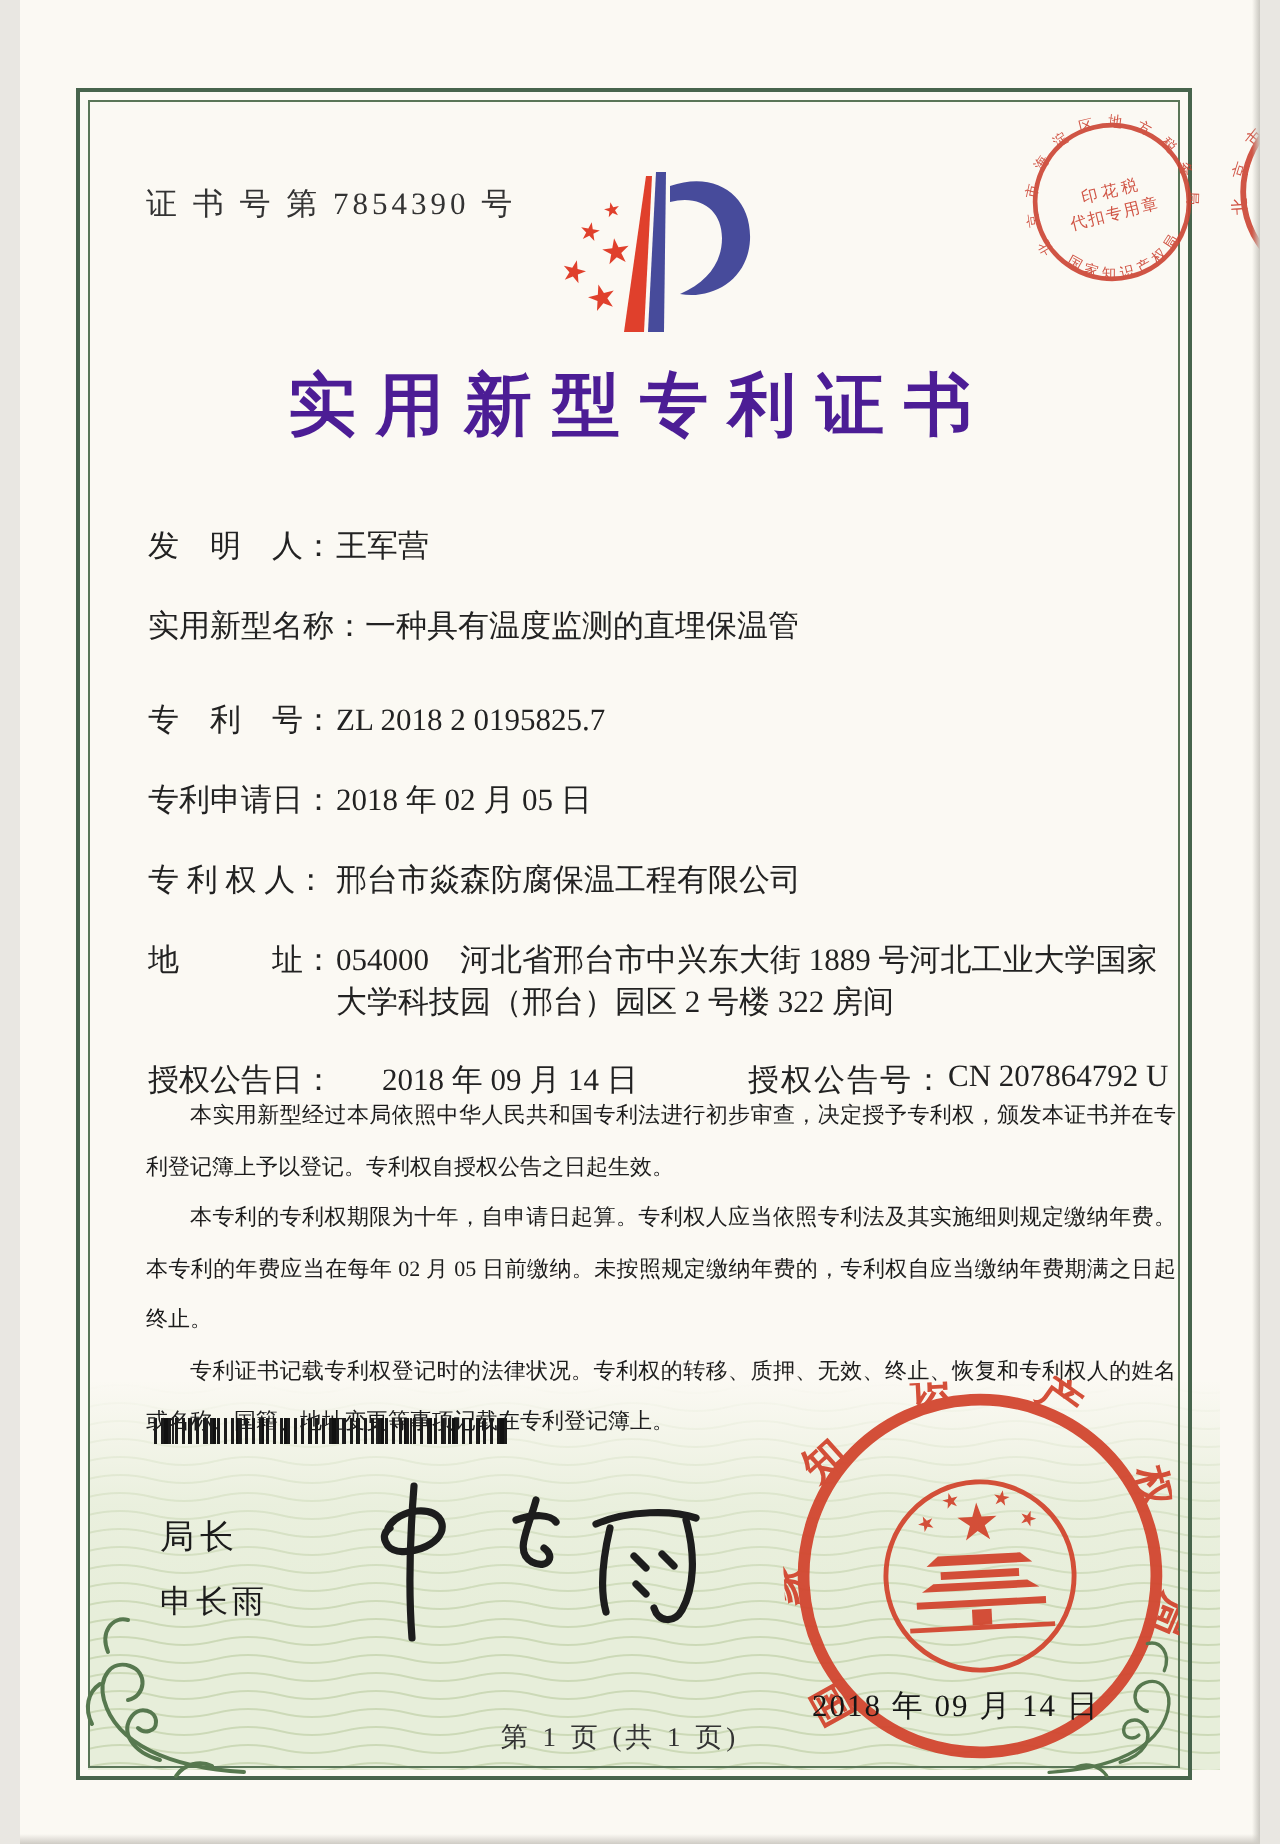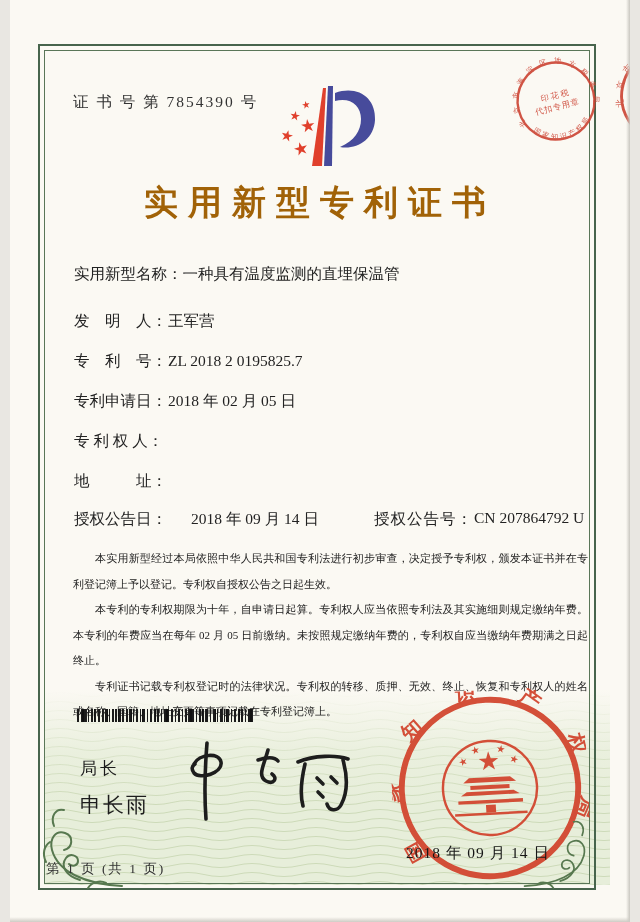--- a/index.html
+++ b/index.html
@@ -16,48 +16,48 @@
     border:1px solid #5a7658;pointer-events:none;}
   
   .edge-right{position:absolute;right:0;top:0;width:4px;height:100%;
     background:linear-gradient(90deg,rgba(0,0,0,0),#c9c7c0);}
   .edge-bottom{position:absolute;left:0;bottom:0;width:100%;height:5px;
     background:linear-gradient(180deg,rgba(0,0,0,0),#cfccc5);}
   .band{position:absolute;left:34px;top:690px;}
   .cert-no{position:absolute;left:63px;top:92px;font-size:15.5px;letter-spacing:2px;color:#333;}
   .logo{position:absolute;left:270px;top:84px;}
   .title{position:absolute;left:0;top:180px;width:100%;text-align:center;
-    font-size:34px;font-weight:600;letter-spacing:10px;color:#a16207;}
+    font-size:34px;font-weight:600;letter-spacing:10px;color:#4c1d95;}
   .fields{position:absolute;left:64px;top:263px;width:515px;font-size:15.5px;color:#222;}
   .frow{display:flex;line-height:21px;margin-bottom:19px;}
   .frow.first{margin-bottom:26px;}
   .frow.addr{margin-bottom:18px;}
   .flabel{flex:0 0 94px;white-space:nowrap;}
   .fvalue{flex:1;}
   .grant-row{display:flex;}
   .grant-left{flex:0 0 300px;display:flex;gap:23px;}
   .grant-right{flex:1;display:flex;}
   .grant-right .flabel{flex:0 0 100px;letter-spacing:1px;}
   .paras{position:absolute;left:63px;top:546px;width:515px;font-size:11px;
     line-height:25.5px;color:#1c1c1c;text-align:justify;}
   .paras p{margin:0;text-indent:2em;}
   .barcode{position:absolute;left:67px;top:709px;width:177px;height:13px;
     background:
       repeating-linear-gradient(90deg,#1b1b1b 0 1.5px,transparent 1.5px 3.5px),
       repeating-linear-gradient(90deg,transparent 0 5px,#111 5px 7px,transparent 7px 12px),
       repeating-linear-gradient(90deg,transparent 0 9px,#222 9px 10px,transparent 10px 17px);}
   .director-label{position:absolute;left:70px;top:757px;font-size:17px;letter-spacing:3px;color:#1c1c1c;}
-  .director-name{position:absolute;left:70px;top:791px;font-size:21px;letter-spacing:2px;color:#1c1c1c;}
+  .director-name{position:absolute;left:70px;top:791px;font-size:16px;letter-spacing:2px;color:#1c1c1c;}
   .signature{position:absolute;left:168px;top:733px;}
   .big-seal{position:absolute;left:382px;top:690px;transform:rotate(-3deg);opacity:.94;}
   .seal-date{position:absolute;left:396px;top:843px;font-size:15.5px;letter-spacing:1px;color:#161616;}
   .stamp{position:absolute;opacity:.9;}
   .stamp.main{left:498px;top:53px;transform:rotate(-14deg);}
   .stamp.partial{left:600px;top:38px;transform:rotate(12deg);}
-  .page-num{position:absolute;left:36px;top:860px;width:528px;text-align:left;
+  .page-num{position:absolute;left:36px;top:860px;width:528px;text-align:center;
     font-size:13.5px;letter-spacing:2px;color:#333;}
   .orn{position:absolute;}
   .orn.left{left:30px;bottom:28px;}
   .orn.right{right:36px;bottom:28px;transform:scaleX(-1);}
   svg text{font-family:"Liberation Serif","DejaVu Serif",serif;}
 </style>
 </head>
 <body>
 
 <div class="page">
@@ -104,41 +104,43 @@
       <use href="#star" transform="translate(15,32) scale(5) rotate(10)"></use>
       <use href="#star" transform="translate(28,42) scale(7) rotate(-8)"></use>
       <use href="#star" transform="translate(7,52) scale(6) rotate(14)"></use>
       <use href="#star" transform="translate(21,65) scale(7) rotate(-15)"></use>
     </g>
   </svg>
 
   <div class="title">实用新型专利证书</div>
 
   <div class="fields">
+    <div class="frow">
+      <span class="flabel">发　明　人：</span>
+      <span class="fvalue">王军营</span>
+    </div>
     <div class="frow first">
       <span class="flabel">实用新型名称：</span>
       <span class="fvalue">一种具有温度监测的直埋保温管</span>
     </div>
     <div class="frow">
-      <span class="flabel">发　明　人：</span>
-      <span class="fvalue">王军营</span>
-    </div>
-    <div class="frow">
       <span class="flabel">专　利　号：</span>
       <span class="fvalue">ZL 2018 2 0195825.7</span>
     </div>
     <div class="frow">
       <span class="flabel">专利申请日：</span>
       <span class="fvalue">2018 年 02 月 05 日</span>
     </div>
     <div class="frow">
       <span class="flabel">专 利 权 人：</span>
+      <span class="fvalue">邢台市焱森防腐保温工程有限公司</span>
     </div>
     <div class="frow addr">
       <span class="flabel">地　　　址：</span>
+      <span class="fvalue">054000　河北省邢台市中兴东大街 1889 号河北工业大学国家大学科技园（邢台）园区 2 号楼 322 房间</span>
     </div>
     <div class="grant-row">
       <div class="grant-left">
         <span class="flabel">授权公告日：</span>
         <span class="fvalue">2018 年 09 月 14 日</span>
       </div>
       <div class="grant-right">
         <span class="flabel">授权公告号：</span>
         <span class="fvalue">CN 207864792 U</span>
       </div>

